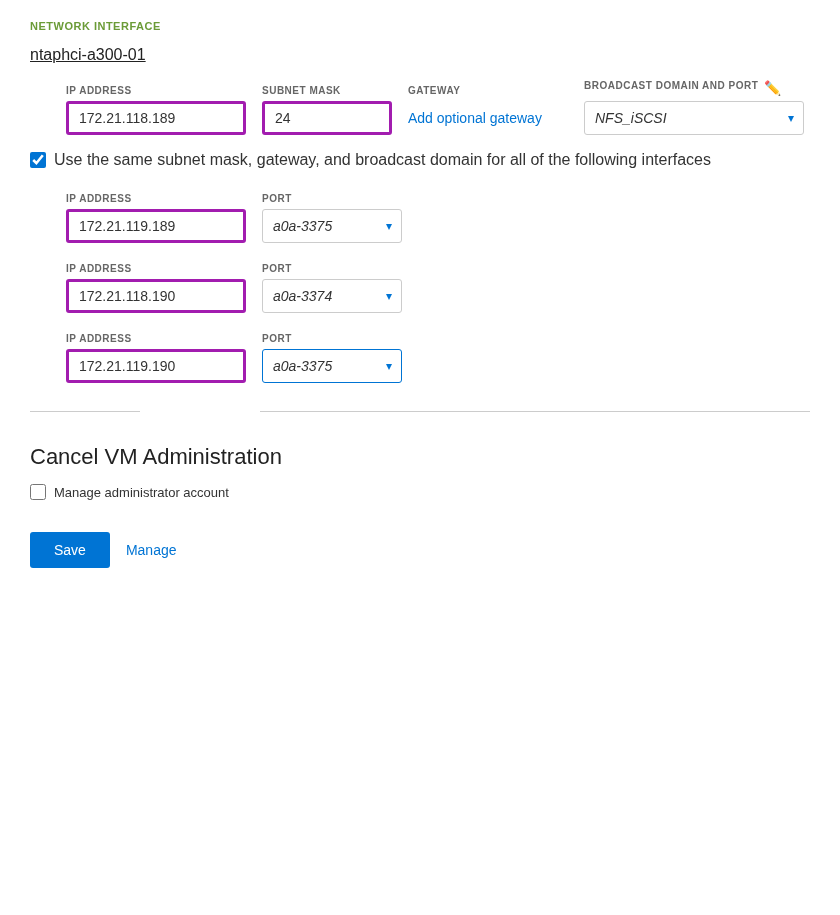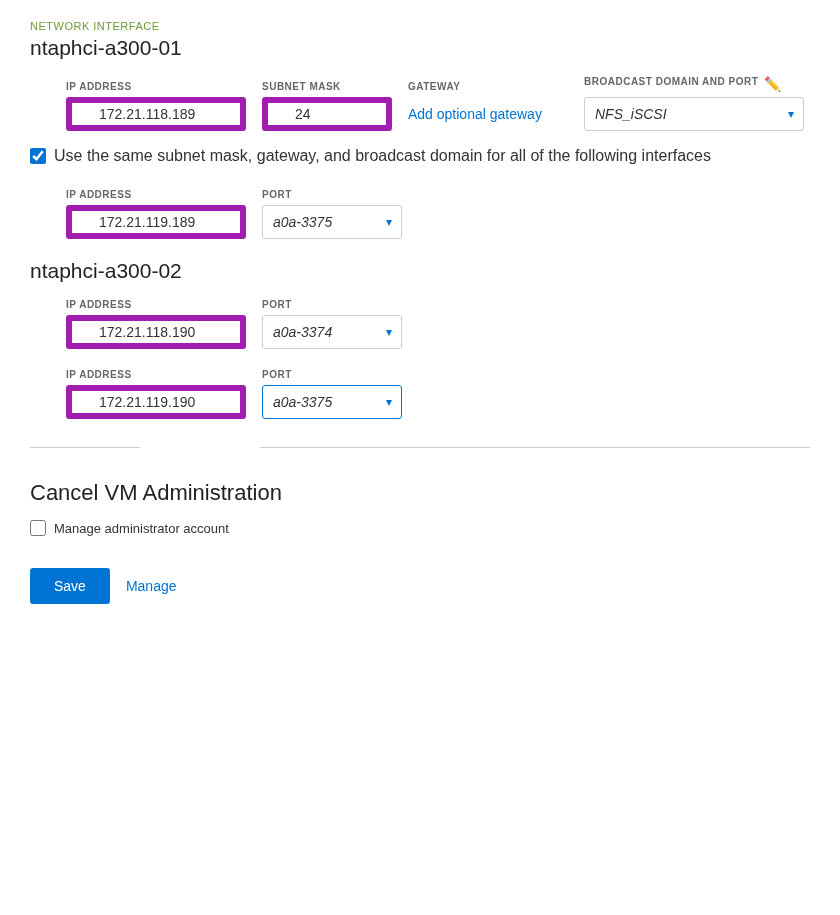--- a/index.html
+++ b/index.html
@@ -8,47 +8,48 @@
       background: #fff;
       color: #333;
       font-size: 14px;
       padding: 20px 30px;
       width: 840px;
       min-height: 915px;
     }
 
     .page-header {
       font-size: 11px;
-      font-weight: 400;
+      font-weight: 700;
       color: #6b9b37;
       letter-spacing: 0.5px;
       text-transform: uppercase;
-      margin-bottom: 4px;
+      margin-bottom: 14px;
     }
 
     .section-title {
-      font-size: 21px;
+      font-size: 16px;
       font-weight: 400;
       color: #222;
       margin-bottom: 16px;
+      text-decoration: underline;
     }
 
     .field-label {
       font-size: 10px;
       font-weight: 700;
       color: #666;
       letter-spacing: 0.5px;
       text-transform: uppercase;
       margin-bottom: 5px;
     }
 
     .text-input {
-      border: 6px solid #a21caf;
+      border: 3px solid #a21caf;
       border-radius: 3px;
-      padding: 7px 27px;
+      padding: 7px 10px;
       font-size: 14px;
       color: #333;
       background: #fff;
       width: 100%;
       height: 34px;
     }
 
     .select-wrapper {
       position: relative;
       display: inline-block;
@@ -266,21 +267,20 @@
             <option>e0b</option>
           </select>
           <span class="select-arrow">▾</span>
         </div>
       </div>
     </div>
   </div>
 </div>
 
 <div class="interface-section" style="margin-top: 20px;">
-  <h2 class="section-title">ntaphci-a300-02</h2>
 
   <div class="sub-section">
     <div class="fields-row">
       <div class="field-group ip">
         <div class="field-label">IP ADDRESS</div>
         <input class="text-input" type="text" value="172.21.118.190" style="">
       </div>
 
       <div class="field-group port">
         <div class="field-label">PORT</div>

